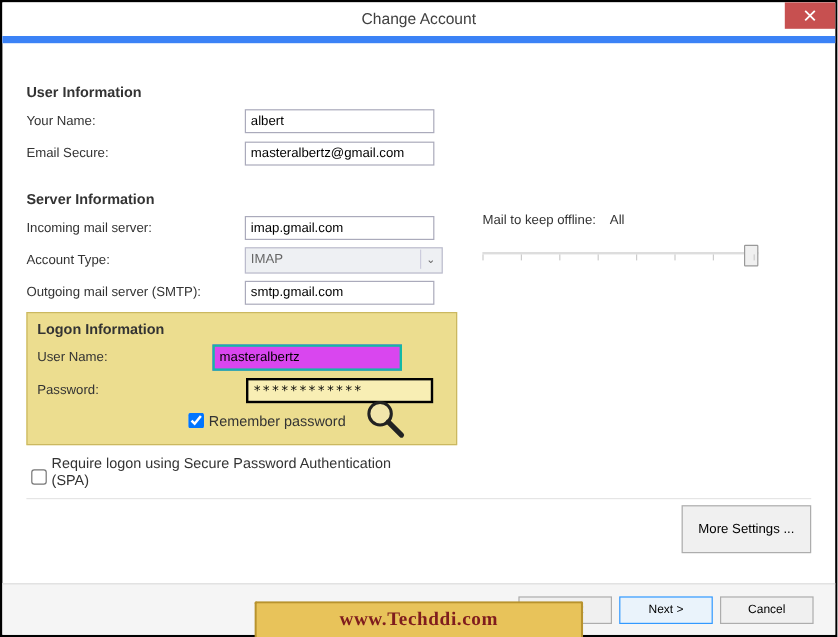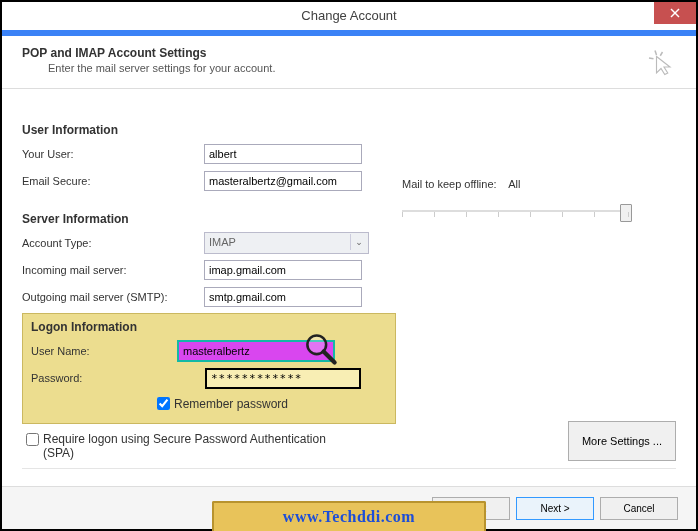--- a/index.html
+++ b/index.html
@@ -16,84 +16,74 @@
 .lbl{width:182px;font-size:11px;color:#333}
 .inp{width:148px;height:18px;border:1px solid #aab;padding:0 4px;font-size:11px;font-family:inherit;background:#fff}
 .sel-wrap{position:relative;display:inline-block}
 .sel{width:155px;height:20px;border:1px solid #bbc;background:#eef0f3;padding:0 4px;font-size:11px;color:#666;line-height:18px;display:inline-block}
 .sel-arrow{position:absolute;right:2px;top:2px;width:16px;height:16px;text-align:center;line-height:16px;font-size:9px;color:#666;border-left:1px solid #ccd}
 .right-col{position:absolute;left:400px;top:176px;font-size:11px;color:#333}
 .slider-track{width:230px;height:2px;background:#ddd;position:relative;margin-top:20px}
 .slider-thumb{position:absolute;right:0;top:-6px;width:10px;height:16px;background:#f0f0f0;border:1px solid #999;border-radius:1px}
 .ticks{position:relative;width:230px;height:6px}
 .ticks span{position:absolute;top:0;width:1px;height:5px;background:#ccc}
-.logon-box{background:#ecdd8f;border:1px solid #cbb860;padding:6px 24px 10px 8px;margin-top:4px;width:340px}
+.logon-box{background:#ecdd8f;border:1px solid #cbb860;padding:6px 9px 10px 8px;margin-top:4px;width:340px}
 .logon-box .row .inp{background:#d946ef;border:2px solid #14b8a6;width:146px}
 .pw-inp{background:#f8eeb4 !important;border:2px solid #000 !important;width:144px !important;height:17px !important;font-family:monospace;letter-spacing:1px}
 .chk-row{display:flex;align-items:center;margin-top:4px;padding-left:122px}
 .chk{width:13px;height:13px;margin-right:4px}
-.spa-row{display:flex;align-items:flex-start;margin-top:8px;position:relative}
+.spa-row{display:flex;align-items:flex-end;margin-top:8px;position:relative}
 .more-btn{position:absolute;right:20px;bottom:68px;width:108px;height:40px;border:1px solid #adadad;background:#f0f0f0;font-size:11px;cursor:pointer}
 .footer{position:absolute;bottom:0;left:0;right:0;height:42px;border-top:1px solid #ddd;background:#f5f5f5;display:flex;justify-content:flex-end;align-items:center;padding-right:18px;gap:6px}
 .footer button{width:78px;height:23px;border:1px solid #adadad;background:#f0f0f0;font-size:10px;cursor:pointer}
 .footer button.disabled{color:#aaa;cursor:default}
 .footer button.primary{border:1px solid #3399ff;background:#eaf3fb}
 .magnifier{position:absolute;left:302px;top:330px;width:34px;height:34px;pointer-events:none}
-.watermark{position:absolute;left:210px;bottom:-2px;width:270px;height:28px;background:#e8c35a;border-top:2px solid #b8932e;border-left:2px solid #b8932e;border-right:2px solid #b8932e;border-radius:2px 2px 0 0;text-align:center;line-height:28px;font-weight:bold;font-size:16px;color:#1d4ed8;letter-spacing:0.5px;font-family:Georgia,serif;z-index:20}
+.watermark{position:absolute;left:210px;bottom:-2px;width:270px;height:28px;background:#e8c35a;border-top:2px solid #b8932e;border-left:2px solid #b8932e;border-right:2px solid #b8932e;border-radius:2px 2px 0 0;text-align:center;line-height:28px;font-weight:bold;font-size:16px;color:#7f1d1d;letter-spacing:0.5px;font-family:Georgia,serif;z-index:20}
 hr.sep{border:none;border-top:1px solid #e5e5e5;margin:8px 0 0 0}
 </style>
 </head>
 <body>
 
 <div class="window">
 
   <div class="titlebar">
     <span>Change Account</span>
     <div class="close-btn">
       <svg width="12" height="12" viewBox="0 0 12 12" style="vertical-align:middle">
           <line x1="2" y1="2" x2="10" y2="10" stroke="#fff" stroke-width="1.5"></line>
           <line x1="10" y1="2" x2="2" y2="10" stroke="#fff" stroke-width="1.5"></line>
         </svg>
     </div>
   </div>
 
-  <div class="header">
-    <div class="header-title">POP and IMAP Account Settings</div>
-    <div class="header-sub">Enter the mail server settings for your account.</div>
-    <svg class="cursor-pointer-icon" viewBox="0 0 40 40">
-      <line x1="12" y1="6" x2="14" y2="12" stroke="#bbb" stroke-width="2"></line>
-      <line x1="4" y1="16" x2="10" y2="17" stroke="#bbb" stroke-width="2"></line>
-      <line x1="22" y1="8" x2="19" y2="13" stroke="#bbb" stroke-width="2"></line>
-      <path d="M14 14 L14 36 L20 30 L25 38 L29 36 L24 28 L32 28 Z" fill="none" stroke="#bbb" stroke-width="1.5"></path>
-    </svg>
-  </div>
 
   <div class="body">
 
     <div class="section-title">User Information</div>
     <div class="row">
-      <div class="lbl">Your User:</div>
+      <div class="lbl">Your Name:</div>
       <input class="inp" value="albert" style="">
     </div>
     <div class="row">
       <div class="lbl">Email Secure:</div>
       <input class="inp" value="masteralbertz@gmail.com" style="">
     </div>
 
     <div class="section-title">Server Information</div>
     <div class="row">
+      <div class="lbl">Incoming mail server:</div>
+      <input class="inp" value="imap.gmail.com" style="">
+    </div>
+    <div class="row">
       <div class="lbl">Account Type:</div>
       <div class="sel-wrap">
         <div class="sel"><span>IMAP</span></div>
         <div class="sel-arrow">⌄</div>
       </div>
-    </div>
-    <div class="row">
-      <div class="lbl">Incoming mail server:</div>
-      <input class="inp" value="imap.gmail.com" style="">
     </div>
     <div class="row">
       <div class="lbl">Outgoing mail server (SMTP):</div>
       <input class="inp" value="smtp.gmail.com" style="">
     </div>
 
     <div class="logon-box">
       <div class="section-title" style="margin-top:0">Logon Information</div>
       <div class="row">
         <div class="lbl" style="width:146px">User Name:</div>

